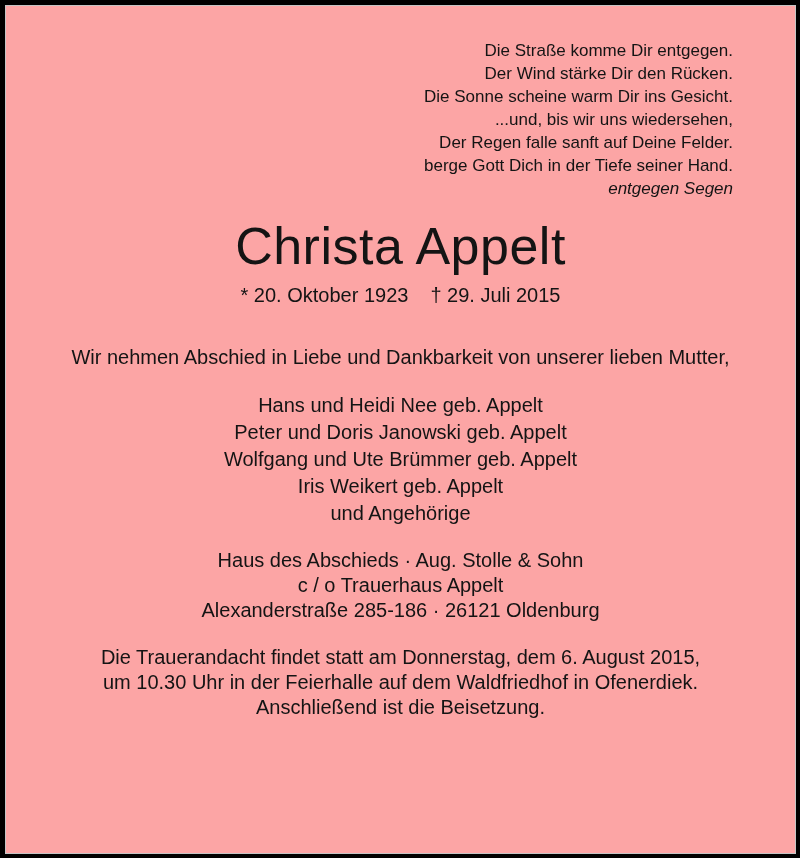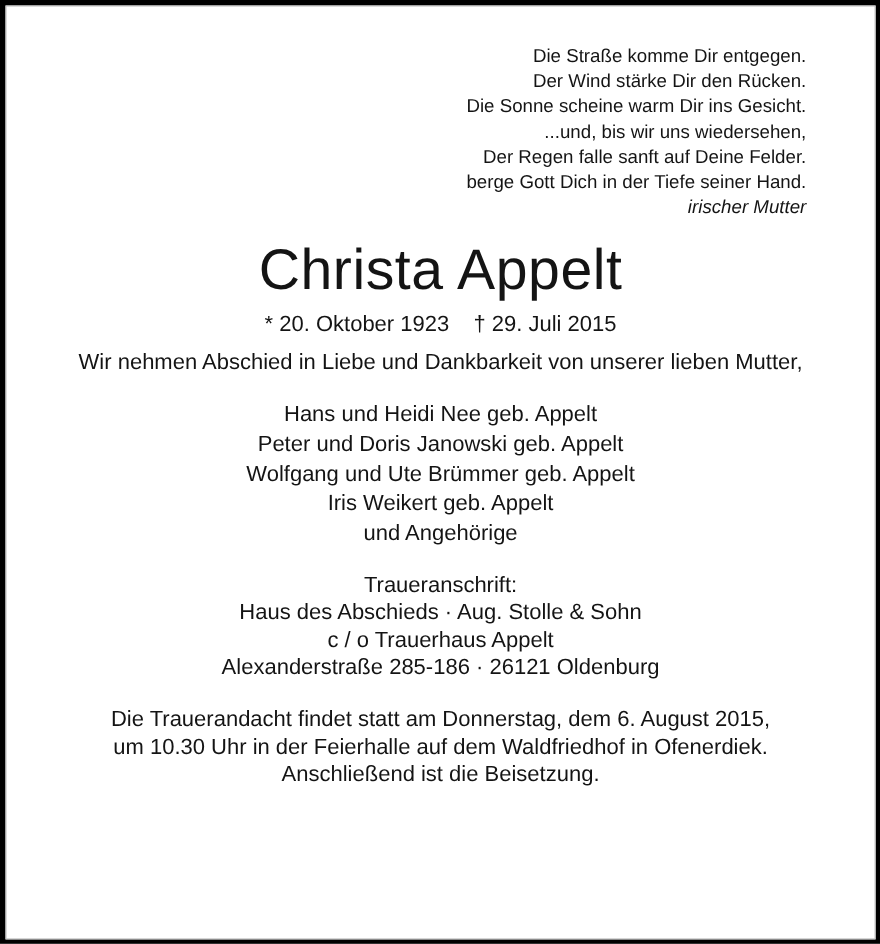--- a/index.html
+++ b/index.html
@@ -7,21 +7,21 @@
     width: 800px; height: 858px;
     background: #000;
     position: relative;
     overflow: hidden;
     font-family: "Liberation Sans", sans-serif;
     color: #141414;
   }
   .page {
     position: absolute;
     left: 5px; top: 5px; right: 4px; bottom: 4px;
-    background: #ffffff;
+    background: #fca5a5;
     border: 1px solid #c4c4c4;
     box-sizing: border-box;
     padding-top: 33px;
   }
   
   .poem {
     text-align: right;
     padding-right: 62px;
     font-size: 17px;
     line-height: 23px;
@@ -47,38 +47,38 @@
     text-align: center;
     font-size: 20px;
     line-height: 26px;
   }
   .dates .death { margin-left: 22px; }
   .block {
     text-align: center;
     font-size: 20px;
     line-height: 27px;
   }
-  .announcement { margin-top: 8px; }
+  .announcement { margin-top: 36px; }
   .mourners { margin-top: 21px; }
   .condolence { margin-top: 21px; line-height: 25px; }
   .service { margin-top: 22px; line-height: 25px; }
 </style>
 </head>
 <body>
 
 <div class="page">
 
   <div class="poem">
     <div class="poem-line">Die Straße komme Dir entgegen.</div>
     <div class="poem-line">Der Wind stärke Dir den Rücken.</div>
     <div class="poem-line">Die Sonne scheine warm Dir ins Gesicht.</div>
     <div class="poem-line">...und, bis wir uns wiedersehen,</div>
     <div class="poem-line">Der Regen falle sanft auf Deine Felder.</div>
     <div class="poem-line">berge Gott Dich in der Tiefe seiner Hand.</div>
-    <div class="poem-attribution">irischer Mutter</div>
+    <div class="poem-attribution">entgegen Segen</div>
   </div>
 
   <h1 class="name">Christa Appelt</h1>
 
 
   <div class="dates">
     <span class="birth">* 20. Oktober 1923</span><span class="death">† 29. Juli 2015</span>
   </div>
 
   <div class="block announcement">
@@ -87,21 +87,20 @@
 
   <div class="block mourners">
     <div>Hans und Heidi Nee geb. Appelt</div>
     <div>Peter und Doris Janowski geb. Appelt</div>
     <div>Wolfgang und Ute Brümmer geb. Appelt</div>
     <div>Iris Weikert geb. Appelt</div>
     <div>und Angehörige</div>
   </div>
 
   <div class="block condolence">
-    <div>Traueranschrift:</div>
     <div>Haus des Abschieds · Aug. Stolle &amp; Sohn</div>
     <div>c / o Trauerhaus Appelt</div>
     <div>Alexanderstraße 285-186 · 26121 Oldenburg</div>
   </div>
 
   <div class="block service">
     <div>Die Trauerandacht findet statt am Donnerstag, dem 6. August 2015,</div>
     <div>um 10.30 Uhr in der Feierhalle auf dem Waldfriedhof in Ofenerdiek.</div>
     <div>Anschließend ist die Beisetzung.</div>
   </div>

